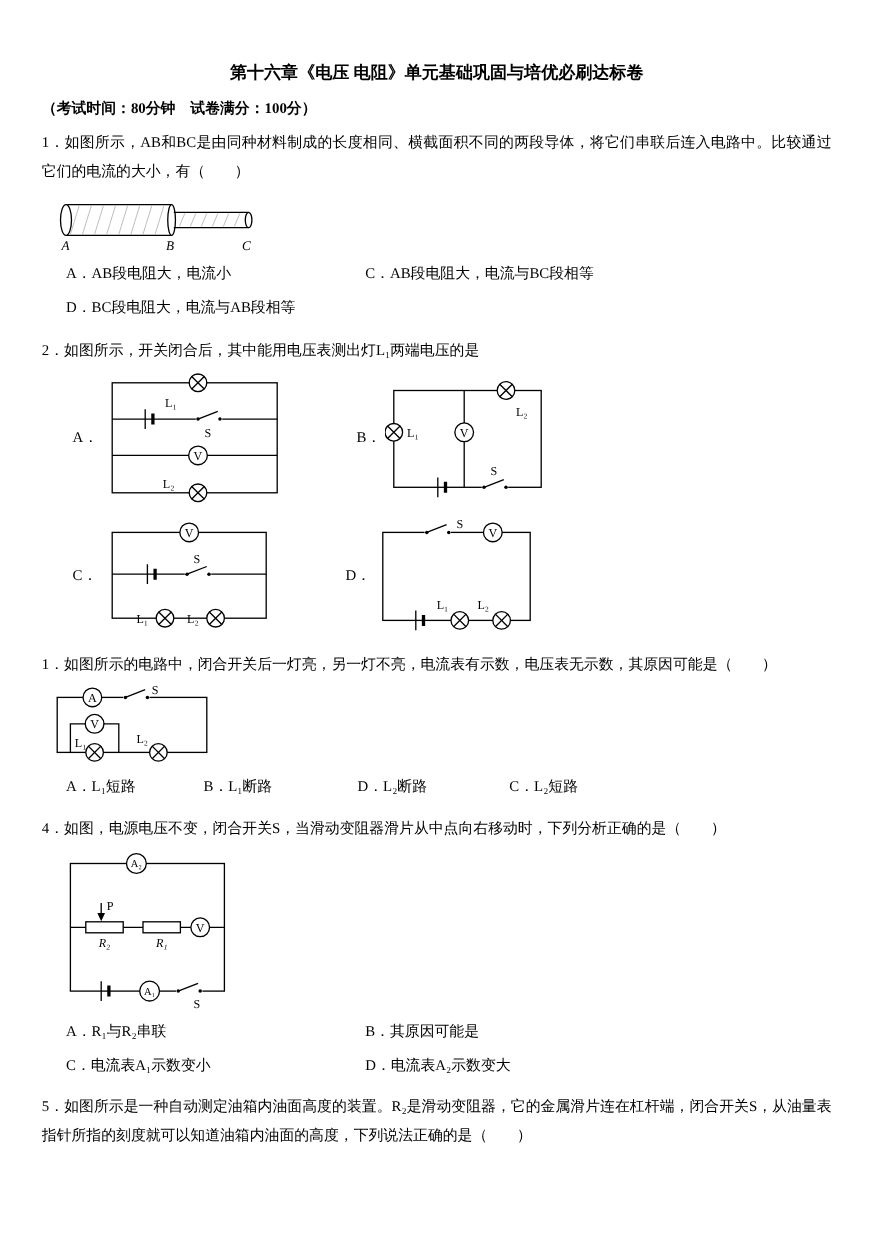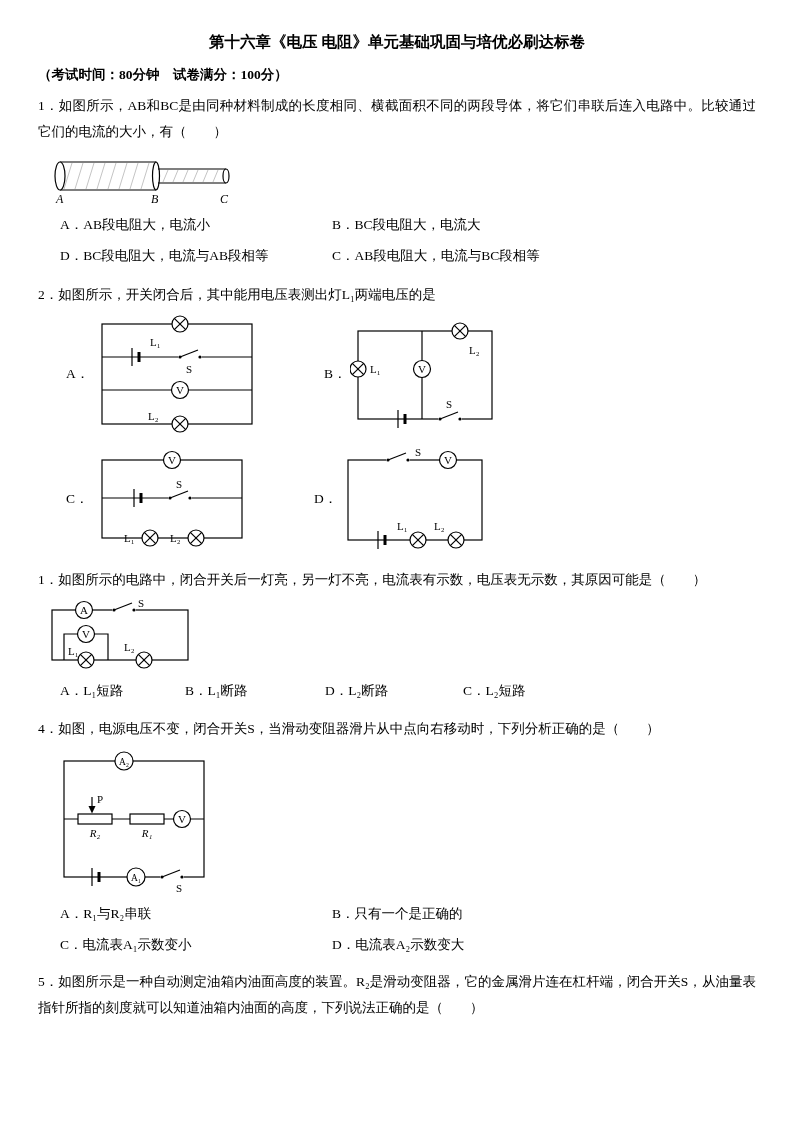--- a/index.html
+++ b/index.html
@@ -1,19 +1,19 @@
 <!DOCTYPE html>
 <html lang="zh"><head>
 <meta charset="utf-8">
 <style>
   * { margin:0; padding:0; box-sizing:border-box; }
   body { background:#fff; color:#000;
          font-family:"Liberation Serif","DejaVu Serif",serif; }
   .page { position:relative; width:794px; height:1123px; margin:0 auto;
-          background:#fff; padding:32px 38px 0 38px; overflow:hidden; }
+          background:#fff; padding:56px 38px 0 38px; overflow:hidden; }
   .title    { text-align:center; font-size:15.5px; font-weight:bold; }
   .subtitle { text-align:left; font-size:13.5px; font-weight:bold; margin-top:13px; }
   .section  { font-size:13.5px; font-weight:bold; margin-top:16px; line-height:1.75; text-align:justify; }
   .qtext    { font-size:13.5px; margin-top:9px; line-height:1.9; text-align:justify; }
   .fig      { margin:4px 0 0 10px; }
   .opt2 { display:grid; grid-template-columns:272px 1fr; font-size:13.5px;
           line-height:2.25; padding-left:22px; margin-top:4px; }
   .opt4 { display:grid; grid-template-columns:125px 140px 138px 1fr; font-size:13.5px;
           line-height:2.25; padding-left:22px; margin-top:2px; }
   .crow { display:flex; align-items:center; margin-left:28px; margin-top:6px; }
@@ -71,23 +71,22 @@
         <ellipse cx="178" cy="28" rx="3" ry="7" class="comp"></ellipse>
       </g>
       <text x="8" y="55" class="it big">A</text>
       <text x="103" y="55" class="it big">B</text>
       <text x="172" y="55" class="it big">C</text>
     </svg>
   </div>
 
   <div class="opt2">
     <span>A．AB段电阻大，电流小</span>
-    <span>B．BC段电阻大，电流大</span>
+    <span>C．AB段电阻大，电流与BC段相等</span>
     <span>D．BC段电阻大，电流与AB段相等</span>
-    <span>C．AB段电阻大，电流与BC段相等</span>
   </div>
 
   <div class="qtext" style="margin-top:11px">2．如图所示，开关闭合后，其中能用电压表测出灯L₁两端电压的是</div>
 
   <div class="crow">
 
     <div class="circuit">
       <span class="clabel">A．</span>
       <svg width="170" height="120" viewBox="0 0 170 120">
         <rect x="10" y="10" width="150" height="100" class="w"></rect>
@@ -314,20 +313,20 @@
         <circle cx="110" cy="132" r="1.6" class="dot"></circle>
         <circle cx="130" cy="132" r="1.6" class="dot"></circle>
         <line x1="110" y1="132" x2="128" y2="125" class="w"></line>
       </g>
       <text x="124" y="147">S</text>
     </svg>
   </div>
 
   <div class="opt2">
     <span>A．R₁与R₂串联</span>
-    <span>B．只有一个是正确的</span>
+    <span>B．其原因可能是</span>
     <span>C．电流表A₁示数变小</span>
     <span>D．电流表A₂示数变大</span>
   </div>
 
   <div class="qtext" style="">5．如图所示是一种自动测定油箱内油面高度的装置。R₂是滑动变阻器，它的金属滑片连在杠杆端，闭合开关S，从油量表指针所指的刻度就可以知道油箱内油面的高度，下列说法正确的是（　　）</div>
 
 </div>
 
 </body></html>

